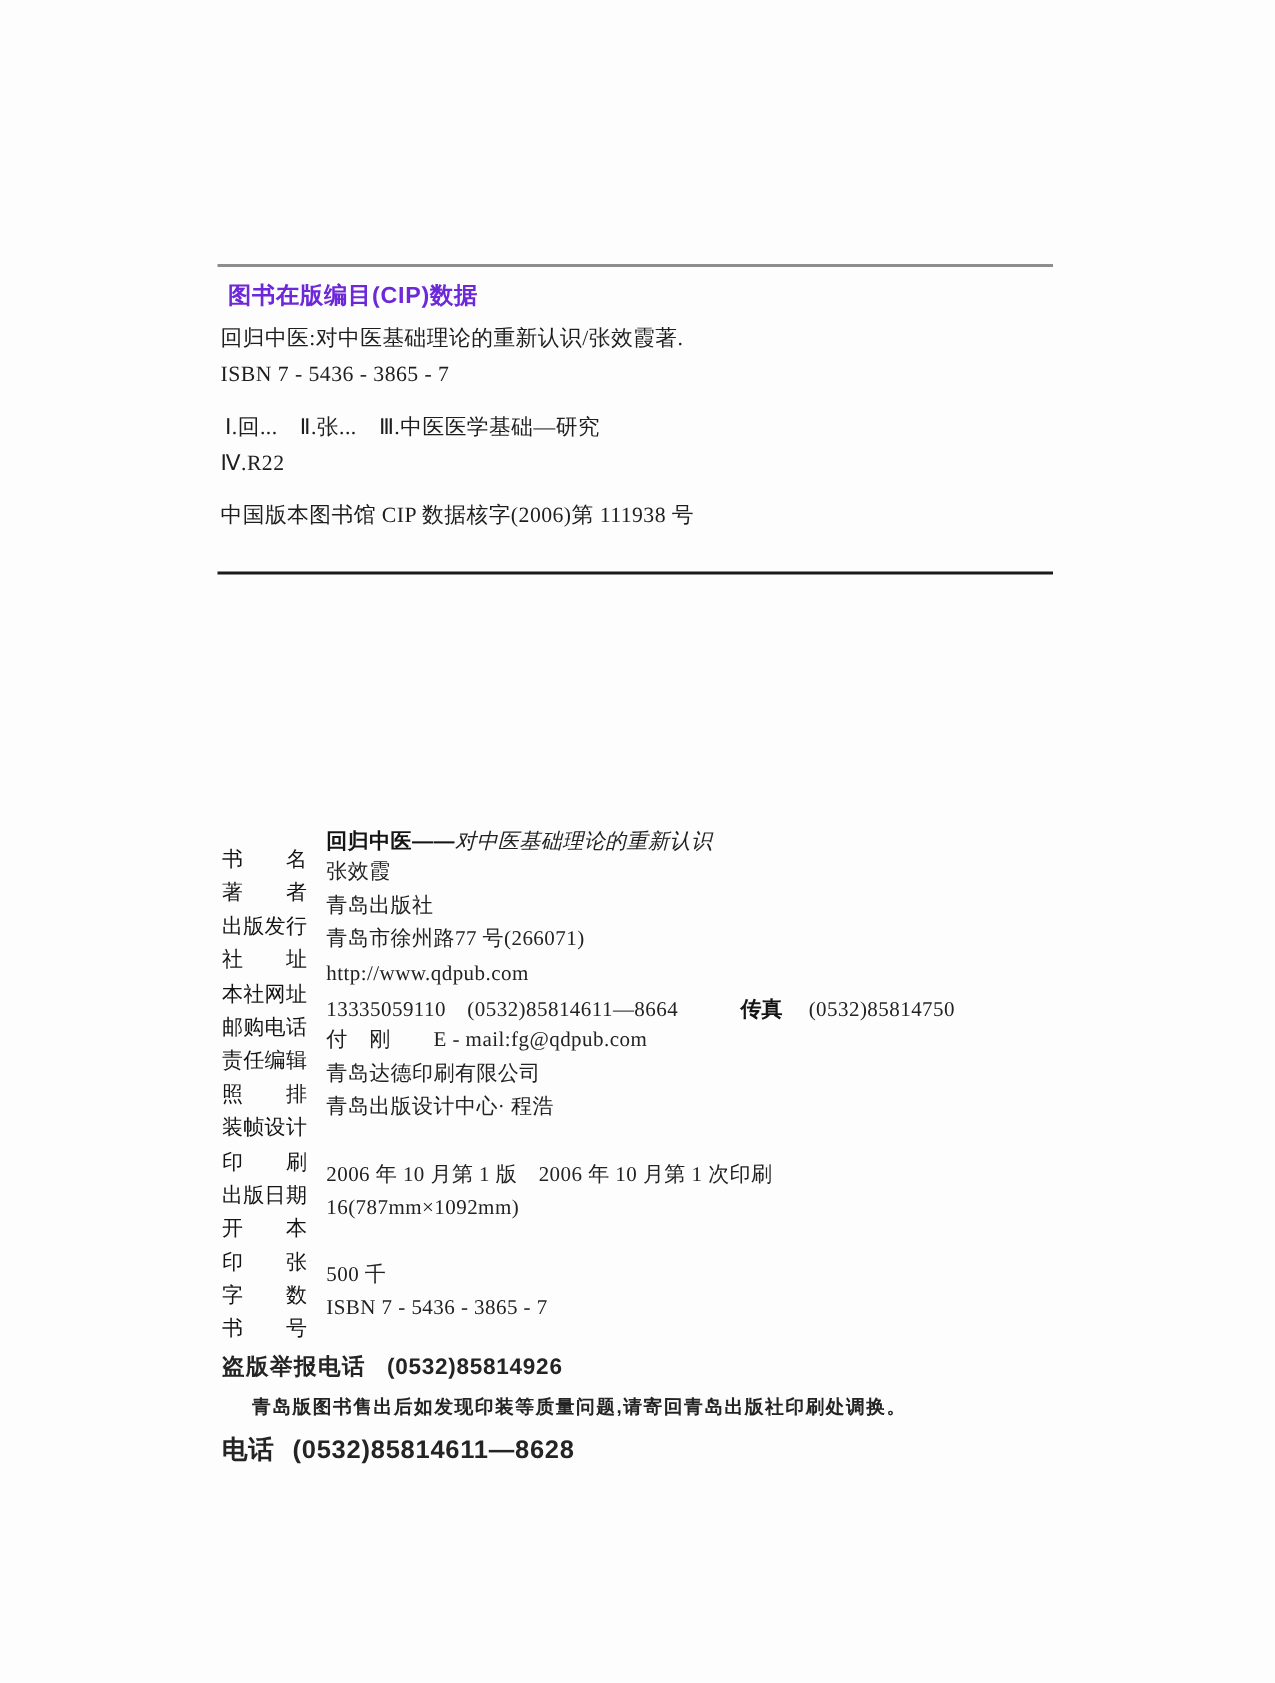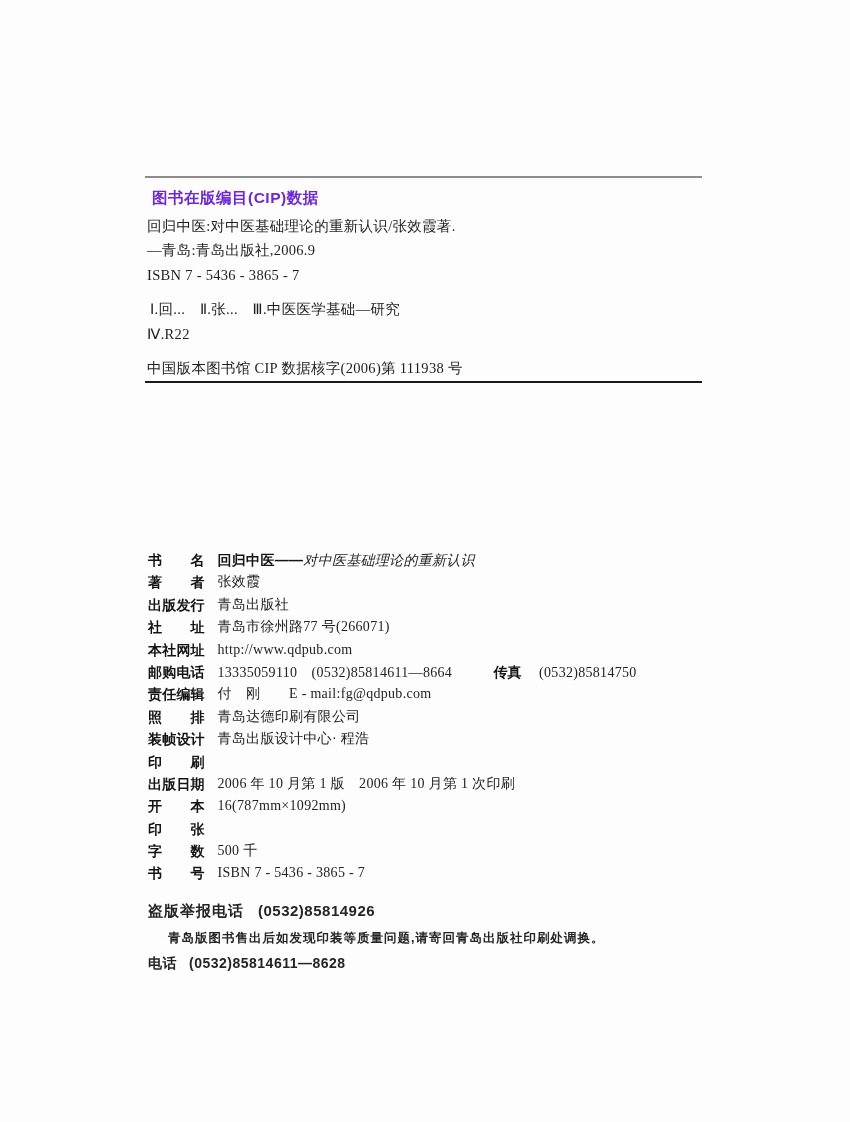--- a/index.html
+++ b/index.html
@@ -68,24 +68,25 @@
   }
   .c-row {
     height: 22.4px;
     line-height: 22.4px;
     white-space: nowrap;
   }
   .c-label {
     display: inline-block;
     width: 57px;
     font-family: "Liberation Sans", sans-serif;
-    font-weight: 700;
+    font-weight: 400;
     color: #141414;
     letter-spacing: 0.2px;
     vertical-align: top;
+    margin-top: 12px;
   }
   .c-value {
     margin-left: 9px;
     color: #222;
     letter-spacing: 0.3px;
   }
   .c-value-bold {
     font-family: "Liberation Sans", sans-serif;
     font-weight: 700;
     color: #141414;
@@ -129,40 +130,39 @@
   .f-notice {
     margin-top: 9px;
     font-size: 12.5px;
     font-weight: 600;
     letter-spacing: 1px;
     white-space: nowrap;
     margin-left: 20px;
   }
   .f-phone {
     margin-top: 8px;
-    font-size: 14px;
+    font-size: 17px;
     font-weight: 600;
     letter-spacing: 0.5px;
     white-space: nowrap;
   }
   .f-phone-number {
     margin-left: 12px;
   }
 </style>
 </head>
 <body>
 
 <div class="page">
 
   <div class="rule rule-top"></div>
 
   <div class="cip">
     <div class="cip-heading">图书在版编目(CIP)数据</div>
     <div class="cip-line">回归中医:对中医基础理论的重新认识/张效霞著.</div>
-    <div class="cip-line">—青岛:青岛出版社,2006.9</div>
     <div class="cip-line">ISBN 7 - 5436 - 3865 - 7</div>
     <div class="cip-line cip-gap cip-index">Ⅰ.回...　Ⅱ.张...　Ⅲ.中医医学基础—研究</div>
     <div class="cip-line">Ⅳ.R22</div>
     <div class="cip-line cip-gap">中国版本图书馆 CIP 数据核字(2006)第 111938 号</div>
   </div>
 
   <div class="rule rule-bottom"></div>
 
   <div class="colophon">
 

